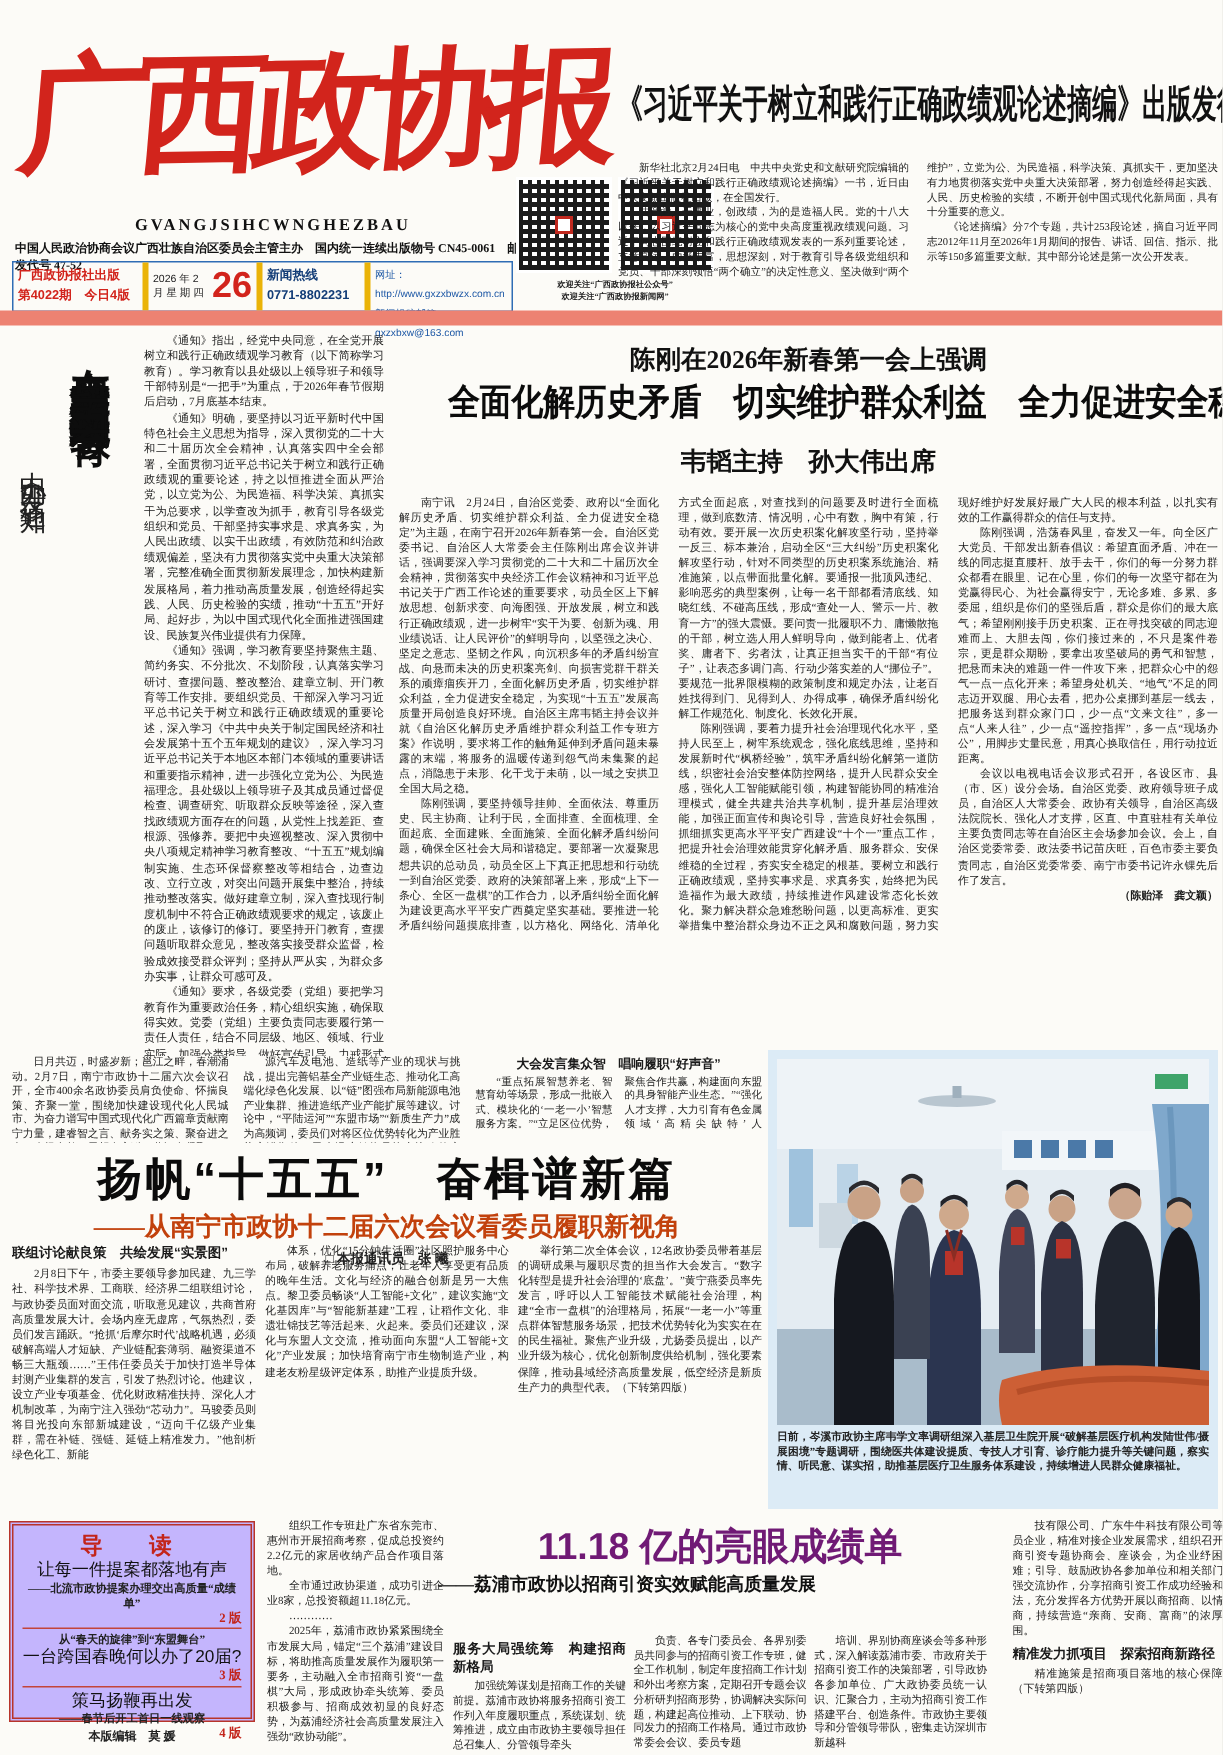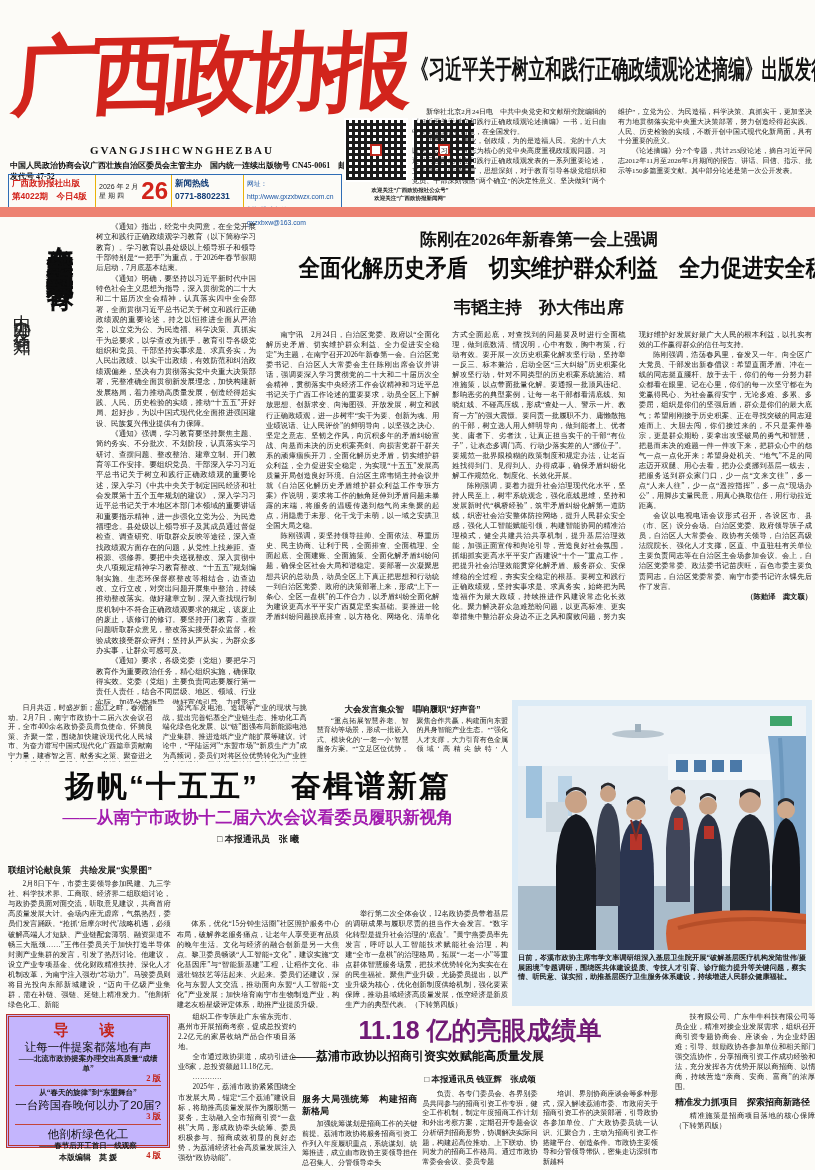--- a/index.html
+++ b/index.html
@@ -8,21 +8,21 @@
   .sans{font-family:"Liberation Sans","DejaVu Sans",sans-serif;}
   p{margin:0;}
   .body-text p{text-indent:2em;text-align:justify;}
   
   .logo{position:absolute;left:14px;top:10px;width:400px;height:128px;color:#d2241c;
         font-size:86px;font-weight:bold;letter-spacing:-8px;line-height:128px;
         transform:skewX(-6deg) rotate(-1deg);font-family:"Liberation Serif",serif;}
   .rom{position:absolute;left:90px;top:144px;font-size:11px;font-weight:bold;letter-spacing:2px;color:#111;}
   .orgline{position:absolute;left:10px;top:160px;width:340px;font-size:8px;font-weight:bold;color:#111;}
   .infobar{position:absolute;left:8px;top:174px;width:332px;height:32px;border:1px solid #2f6db5;display:flex;}
-  .infobar .cell{border-left:1px solid #eab308;padding:2px 3px;box-sizing:border-box;}
+  .infobar .cell{border-left:4px solid #eab308;padding:2px 3px;box-sizing:border-box;}
   .infobar .cell:first-child{border-left:none;}
   .ib1{width:86px;color:#d2241c;font-weight:bold;font-size:8.5px;line-height:13px;}
   .ib2{width:76px;display:flex;align-items:center;}
   .ib2 .dsmall{font-size:7px;line-height:9px;color:#222;}
   .ib2 .dday{font-size:24px;font-weight:bold;color:#d2241c;margin-left:3px;line-height:26px;}
   .ib3{width:72px;font-size:8.5px;line-height:13px;color:#133d77;font-weight:bold;}
   .ib4{flex:1;font-size:6.8px;line-height:13px;color:#1c57a5;}
   .qrs{position:absolute;left:346px;top:120px;display:flex;gap:8px;}
   .qr{width:60px;height:60px;position:relative;background:
       repeating-linear-gradient(0deg,#1b1b1b 0 3px,transparent 3px 6px),
@@ -50,23 +50,23 @@
   .c-body{position:absolute;left:266px;top:330px;width:546px;height:368px;overflow:hidden;
           column-count:3;column-gap:13px;font-size:7.3px;line-height:1.38;}
   .c-body .byline-end{text-align:right;font-weight:bold;text-indent:0;}
   
   .band-row1{position:absolute;left:8px;top:704px;width:500px;height:58px;display:flex;gap:10px;overflow:hidden;}
   .band-row1 .bcol{font-size:7.2px;line-height:1.32;text-align:justify;overflow:hidden;}
   .b1{width:148px;} .b2{width:148px;} .b3{width:196px;}
   .forum-sub{font-size:8.5px;font-weight:bold;text-align:center;margin-bottom:2px;font-family:"Liberation Sans",sans-serif;}
   .forum-text{column-count:2;column-gap:8px;height:44px;overflow:hidden;font-size:7px;line-height:1.32;text-align:justify;}
   .n-head{position:absolute;left:8px;top:766px;width:500px;text-align:center;font-size:30px;font-weight:900;letter-spacing:2px;color:#0b0b0b;}
-  .n-sub{position:absolute;left:8px;top:806px;width:500px;text-align:center;font-size:17px;font-weight:bold;color:#a21caf;}
+  .n-sub{position:absolute;left:8px;top:806px;width:500px;text-align:center;font-size:17px;font-weight:bold;color:#c2410c;}
   .n-byline{position:absolute;left:8px;top:833px;width:500px;text-align:center;font-size:9px;font-weight:bold;color:#222;}
-  .band-row3{position:absolute;left:8px;top:856px;width:500px;height:154px;display:flex;gap:6px;overflow:hidden;align-items:flex-end;}
+  .band-row3{position:absolute;left:8px;top:829px;width:500px;height:154px;display:flex;gap:6px;overflow:hidden;}
   .band-row3 .bcol{flex:1;font-size:7.3px;line-height:1.38;text-align:justify;overflow:hidden;}
   .r3-sub{font-size:9px;font-weight:bold;text-align:center;margin-bottom:3px;text-indent:0 !important;font-family:"Liberation Sans",sans-serif;}
   
   .photobox{position:absolute;left:512px;top:700px;width:300px;height:306px;background:#dcebf6;padding:6px;box-sizing:border-box;}
   .photobox svg{display:block;width:288px;height:244px;background:#e3ebf1;}
   .photo-cap{margin-top:4px;font-size:7.2px;line-height:1.35;text-align:justify;font-weight:bold;color:#222;}
   .photo-cap .credit{float:right;font-weight:bold;}
   
   .guide{position:absolute;left:6px;top:1014px;width:164px;height:134px;background:#c4b5fd;
          border:3px double #b8342a;box-sizing:border-box;padding:4px 6px;text-align:center;}
@@ -255,36 +255,35 @@
   <div class="guide">
     <div class="g-title">导　读</div>
     <div class="g-item-title">让每一件提案都落地有声</div>
     <div class="g-item-sub">——北流市政协提案办理交出高质量“成绩单”</div>
     <div class="g-page">2 版</div>
     <hr class="g-divider">
     <div class="g-item-sub">从“春天的旋律”到“东盟舞台”</div>
     <div class="g-item-title">一台跨国春晚何以办了20届?</div>
     <div class="g-page">3 版</div>
     <hr class="g-divider">
-    <div class="g-item-title">他剖析绿色化工</div>
+    <div class="g-item-title">策马扬鞭再出发</div>
     <div class="g-item-sub">——春节后开工首日一线观察</div>
     <div class="g-page">4 版</div>
   </div>
   <div class="g-editor">本版编辑　莫 媛</div>
 
   <div class="colA body-text">
     <p>组织工作专班赴广东省东莞市、惠州市开展招商考察，促成总投资约2.2亿元的家居收纳产品合作项目落地。</p>
     <p>全市通过政协渠道，成功引进企业8家，总投资额超11.18亿元。</p>
     <p>…………</p>
     <p>2025年，荔浦市政协紧紧围绕全市发展大局，锚定“三个荔浦”建设目标，将助推高质量发展作为履职第一要务，主动融入全市招商引资“一盘棋”大局，形成政协牵头统筹、委员积极参与、招商成效初显的良好态势，为荔浦经济社会高质量发展注入强劲“政协动能”。</p>
   </div>
 
   <div class="l-head">11.18 亿的亮眼成绩单</div>
   <div class="l-sub">——荔浦市政协以招商引资实效赋能高质量发展</div>
-  <div class="l-byline">□ 本报通讯员 钱亚辉　张成颂</div>
   <div class="l-cols">
     <div class="bcol body-text">
       <p class="sub2line">服务大局强统筹　构建招商新格局</p>
       <p>加强统筹谋划是招商工作的关键前提。荔浦市政协将服务招商引资工作列入年度履职重点，系统谋划、统筹推进，成立由市政协主要领导担任总召集人、分管领导牵头</p>
     </div>
     <div class="bcol body-text">
       <p>负责、各专门委员会、各界别委员共同参与的招商引资工作专班，健全工作机制，制定年度招商工作计划和外出考察方案，定期召开专题会议分析研判招商形势，协调解决实际问题，构建起高位推动、上下联动、协同发力的招商工作格局。通过市政协常委会会议、委员专题</p>
     </div>
     <div class="bcol body-text">
       <p>培训、界别协商座谈会等多种形式，深入解读荔浦市委、市政府关于招商引资工作的决策部署，引导政协各参加单位、广大政协委员统一认识、汇聚合力，主动为招商引资工作搭建平台、创造条件。市政协主要领导和分管领导带队，密集走访深圳市新越科</p>

